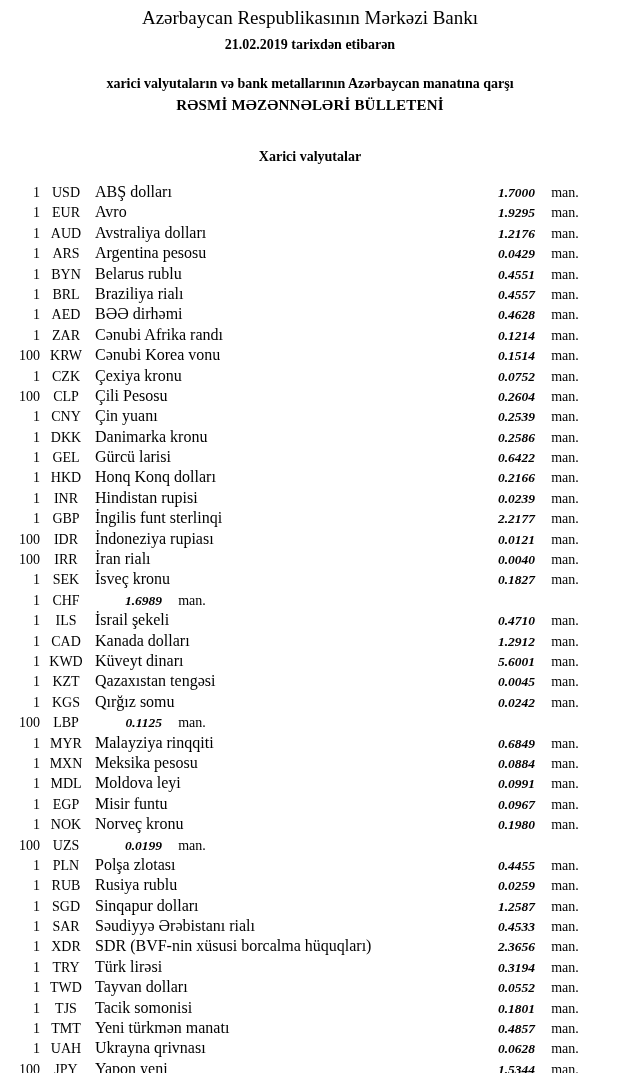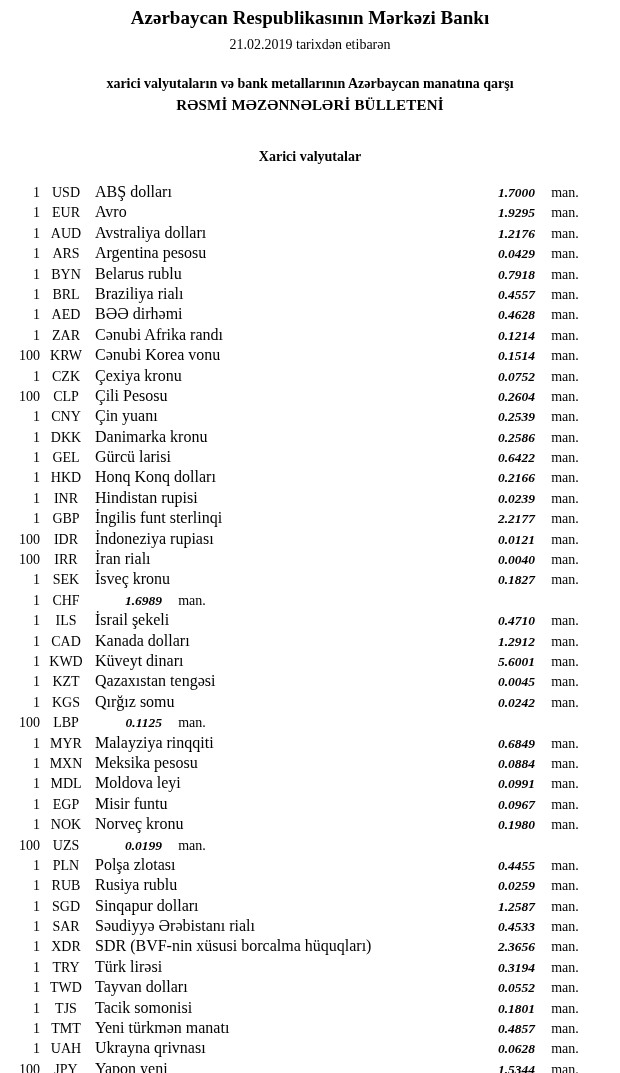--- a/index.html
+++ b/index.html
@@ -18,27 +18,27 @@
     width: 620px;
     height: 1073px;
     box-sizing: border-box;
   }
   .doc-header {
     text-align: center;
     padding-top: 6px;
   }
   .doc-title {
     font-size: 19px;
-    font-weight: bold;
+    font-weight: normal;
     line-height: 23px;
     margin: 0;
   }
   .doc-date {
     font-size: 14px;
-    font-weight: normal;
+    font-weight: bold;
     line-height: 20px;
     margin-top: 6px;
   }
   .doc-subtitle {
     font-size: 14px;
     font-weight: bold;
     line-height: 20px;
     margin-top: 19px;
   }
   .doc-bulletin {
@@ -147,21 +147,21 @@
       <span class="code">ARS</span>
       <span class="name">Argentina pesosu</span>
       <span class="rate">0.0429</span>
       <span class="unit">man.</span>
     </div>
 
     <div class="row">
       <span class="qty">1</span>
       <span class="code">BYN</span>
       <span class="name">Belarus rublu</span>
-      <span class="rate">0.7918</span>
+      <span class="rate">0.4551</span>
       <span class="unit">man.</span>
     </div>
 
     <div class="row">
       <span class="qty">1</span>
       <span class="code">BRL</span>
       <span class="name">Braziliya rialı</span>
       <span class="rate">0.4557</span>
       <span class="unit">man.</span>
     </div>

